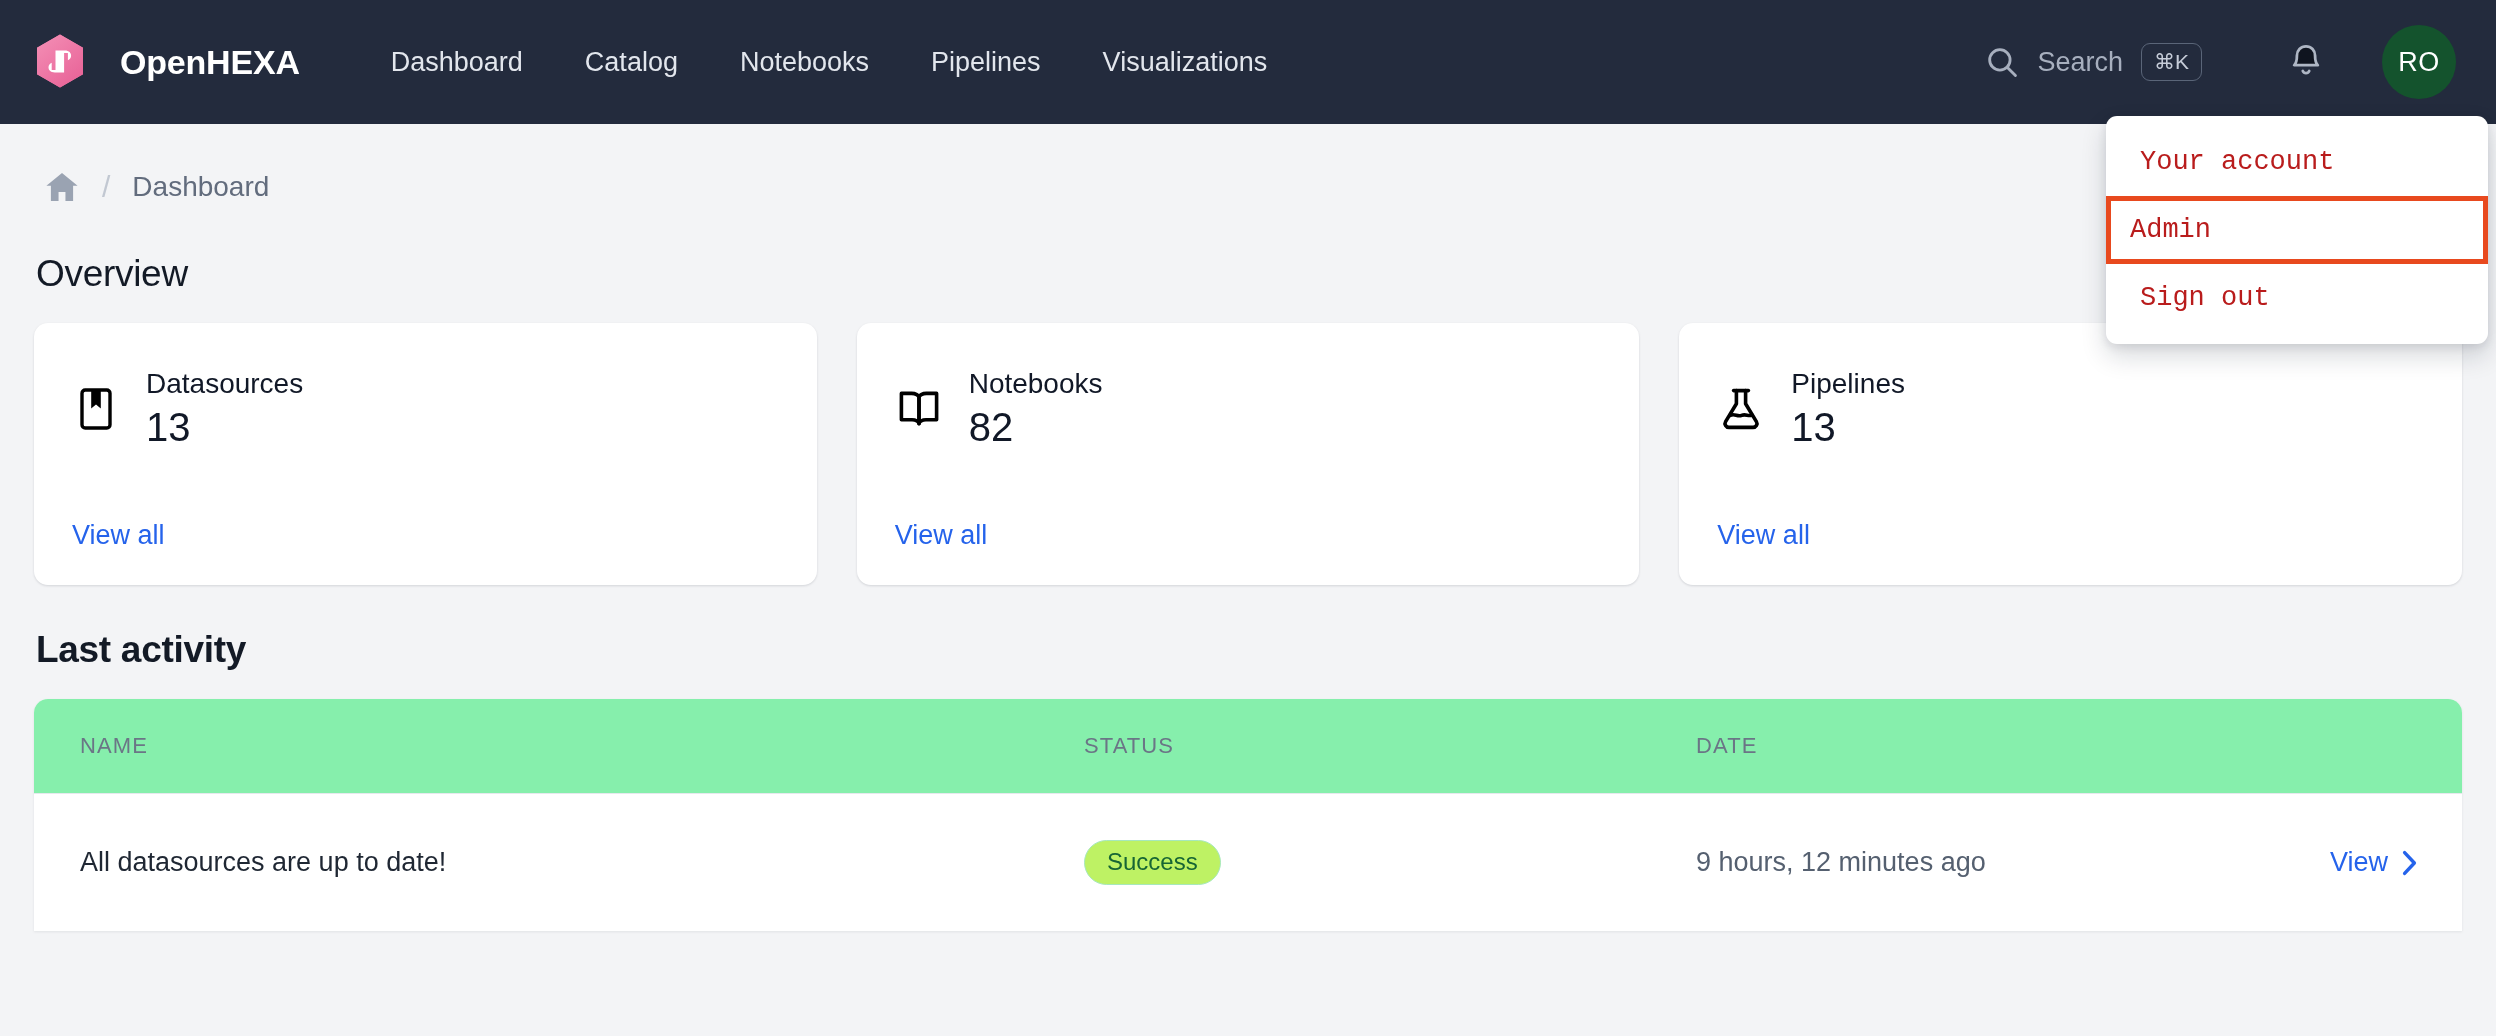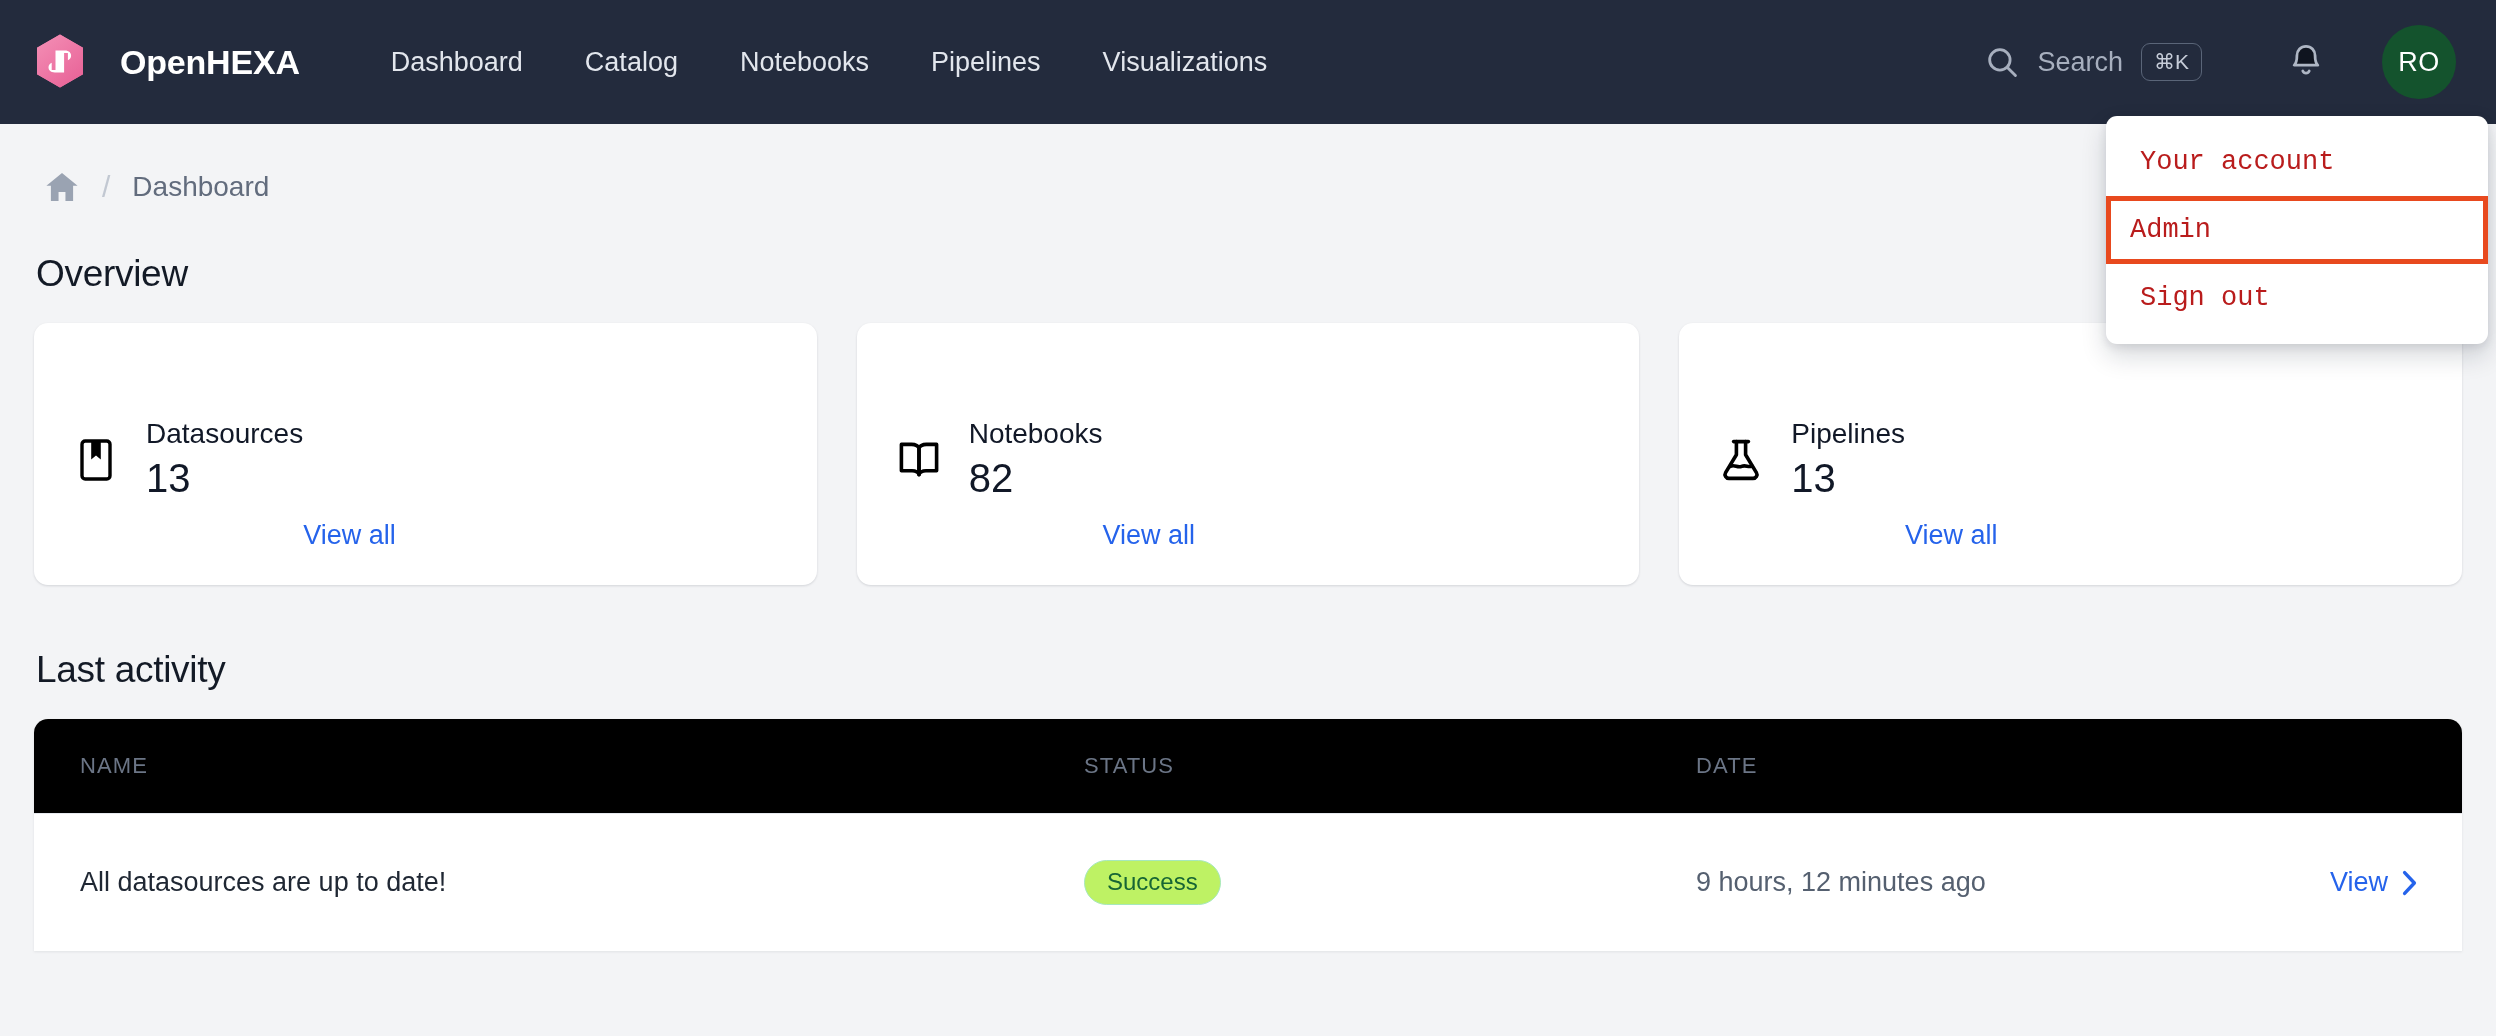--- a/index.html
+++ b/index.html
@@ -155,21 +155,21 @@
     grid-template-columns: repeat(3, 1fr);
     gap: 40px;
   }
   .card {
     background: #ffffff;
     border-radius: 14px;
     box-shadow: 0 1px 3px rgba(15,23,42,0.09), 0 1px 2px rgba(15,23,42,0.05);
     padding: 45px 38px 34px;
     min-height: 262px;
     display: flex;
-    flex-direction: row;
+    flex-direction: column;
   }
   .card-top { display: flex; align-items: center; gap: 26px; }
   .card-icon { width: 48px; height: 48px; flex: none; display: block; }
   .card-meta { display: flex; flex-direction: column; gap: 4px; }
   .card-label {
     font-size: 28px;
     color: #111827;
     font-weight: 400;
     line-height: 1.15;
   }
@@ -182,30 +182,30 @@
   .card-link {
     margin-top: auto;
     color: #2563eb;
     font-size: 27px;
     font-weight: 500;
     cursor: pointer;
     width: fit-content;
     text-decoration: none;
   }
 
-  .activity-title { margin-top: 64px; }
+  .activity-title { margin-top: 44px; font-weight: bold; }
 
   .table-wrap {
     background: #ffffff;
     border-radius: 14px 14px 0 0;
     overflow: hidden;
     box-shadow: 0 1px 3px rgba(15,23,42,0.08);
   }
   table { width: 100%; border-collapse: collapse; table-layout: fixed; }
-  thead tr { background: #000000; }
+  thead tr { background: #86efac; }
   th {
     text-align: left;
     font-size: 22px;
     font-weight: 500;
     color: #6b7586;
     letter-spacing: 1.1px;
     padding: 34px 0 34px 46px;
     border-bottom: 1.5px solid #e6e9ee;
     height: 93px;
   }

